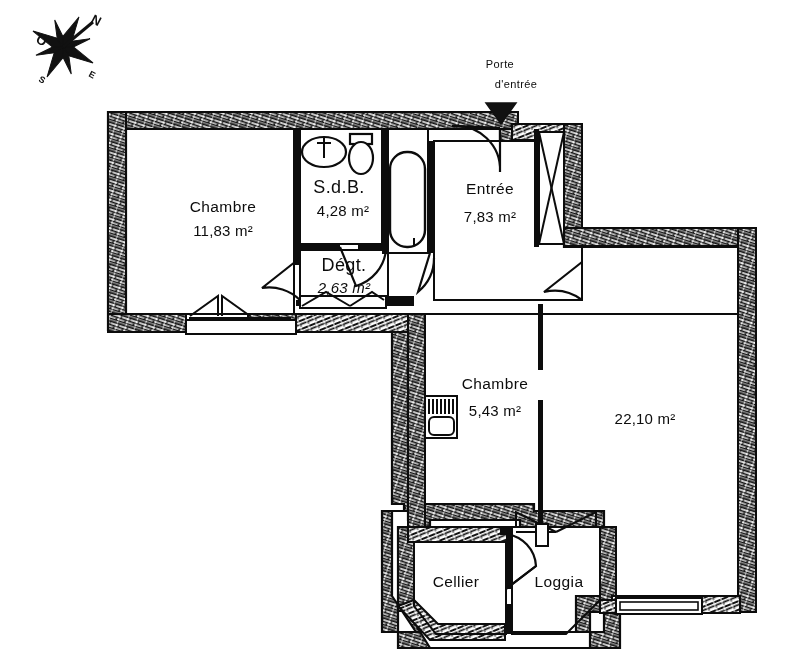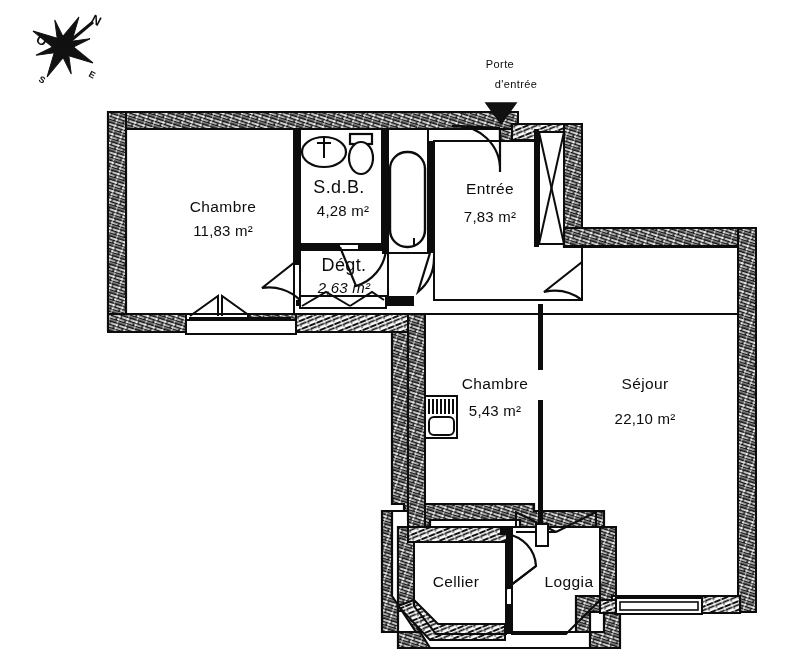--- a/index.html
+++ b/index.html
@@ -325,20 +325,19 @@
 
   <div class="lbl room-name" style="left:430px; top:180px; width:120px;">Entrée</div>
   <div class="lbl room-area" style="left:430px; top:208px; width:120px;">7,83 m²</div>
 
   <div class="lbl small-name" style="left:296px; top:255px; width:96px;">Dégt.</div>
   <div class="lbl room-area" style="left:296px; top:279px; width:96px;font-style:italic;">2,63 m²</div>
 
   <div class="lbl room-name" style="left:440px; top:375px; width:110px;">Chambre</div>
   <div class="lbl room-area" style="left:440px; top:402px; width:110px;">5,43 m²</div>
 
-  <div class="lbl room-name" style="left:585px; top:375px; width:120px;">Séjour</div>
   <div class="lbl room-area" style="left:585px; top:410px; width:120px;">22,10 m²</div>
 
   <div class="lbl room-name" style="left:410px; top:573px; width:92px;">Cellier</div>
 
-  <div class="lbl room-name" style="left:513px; top:573px; width:92px;margin-left:10px;">Loggia</div>
+  <div class="lbl room-name" style="left:513px; top:573px; width:92px;">Loggia</div>
 
 </div>
 
 </body></html>

